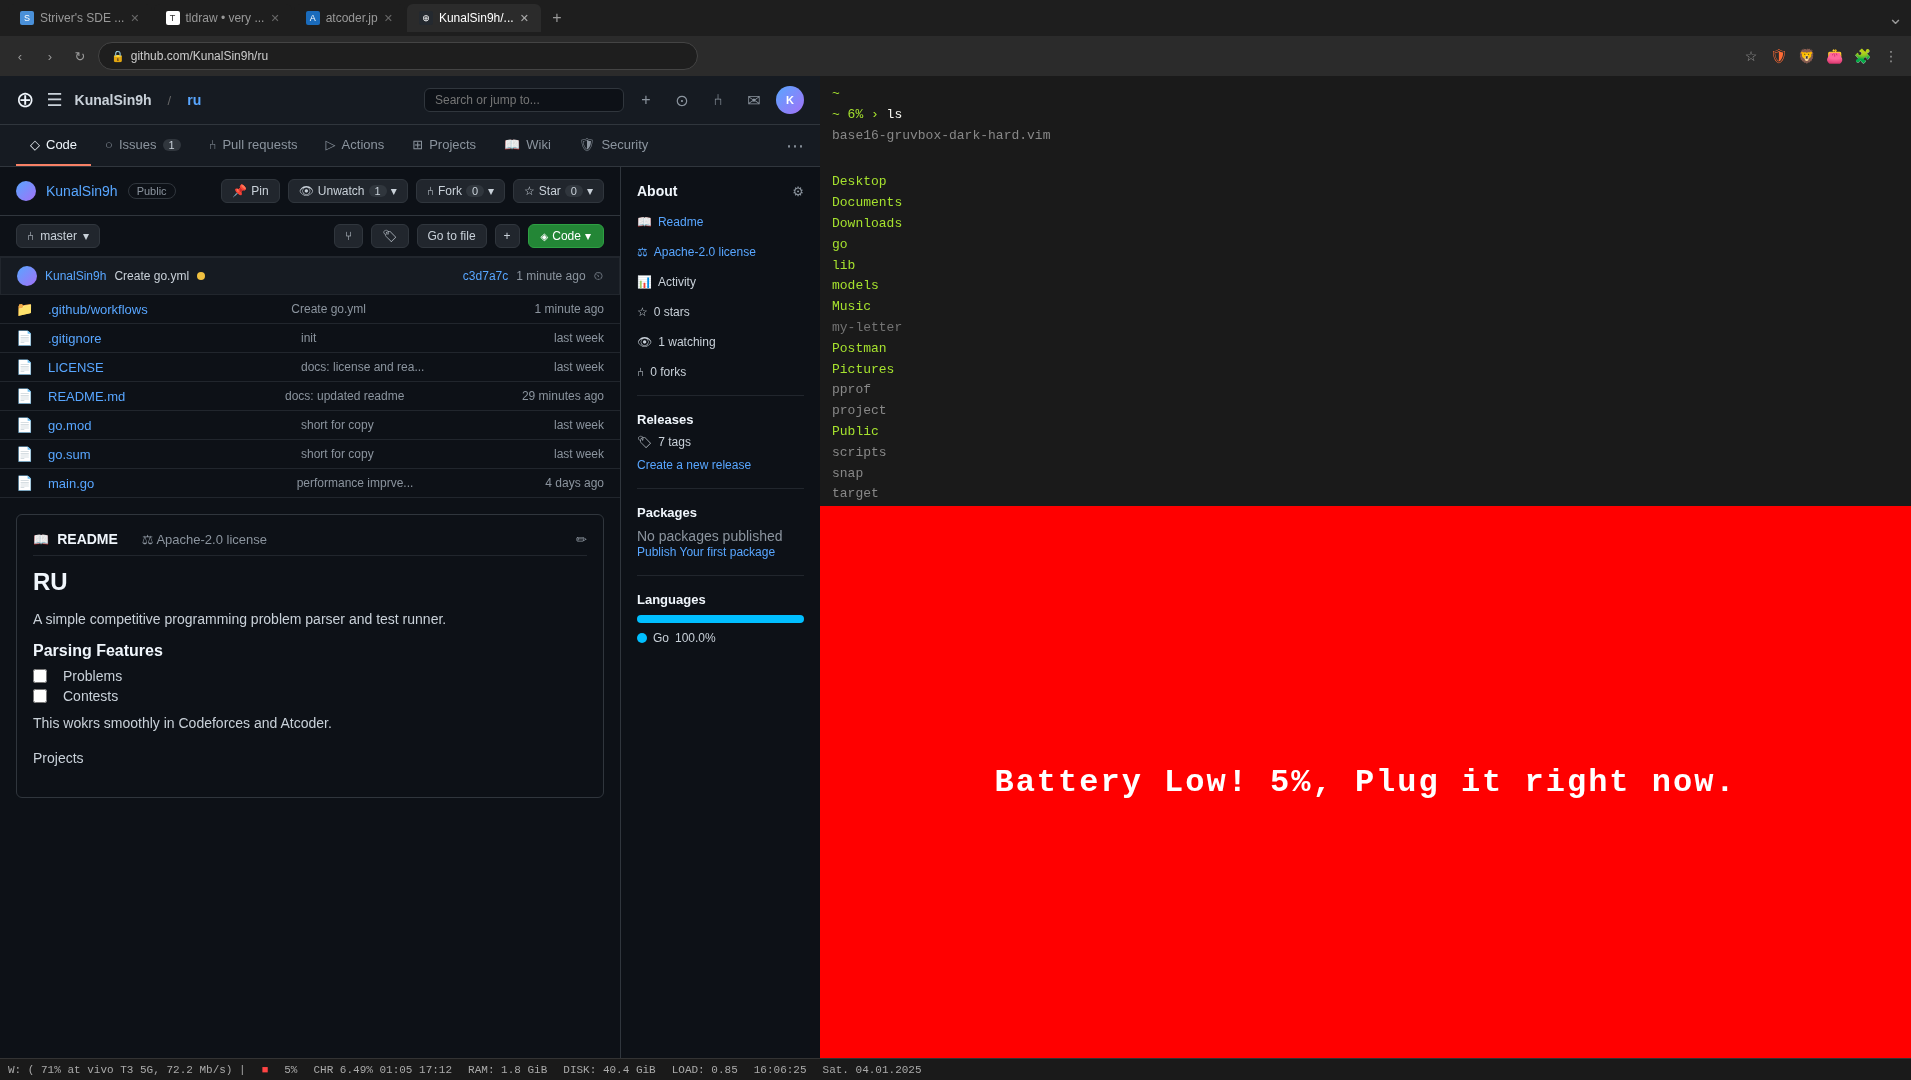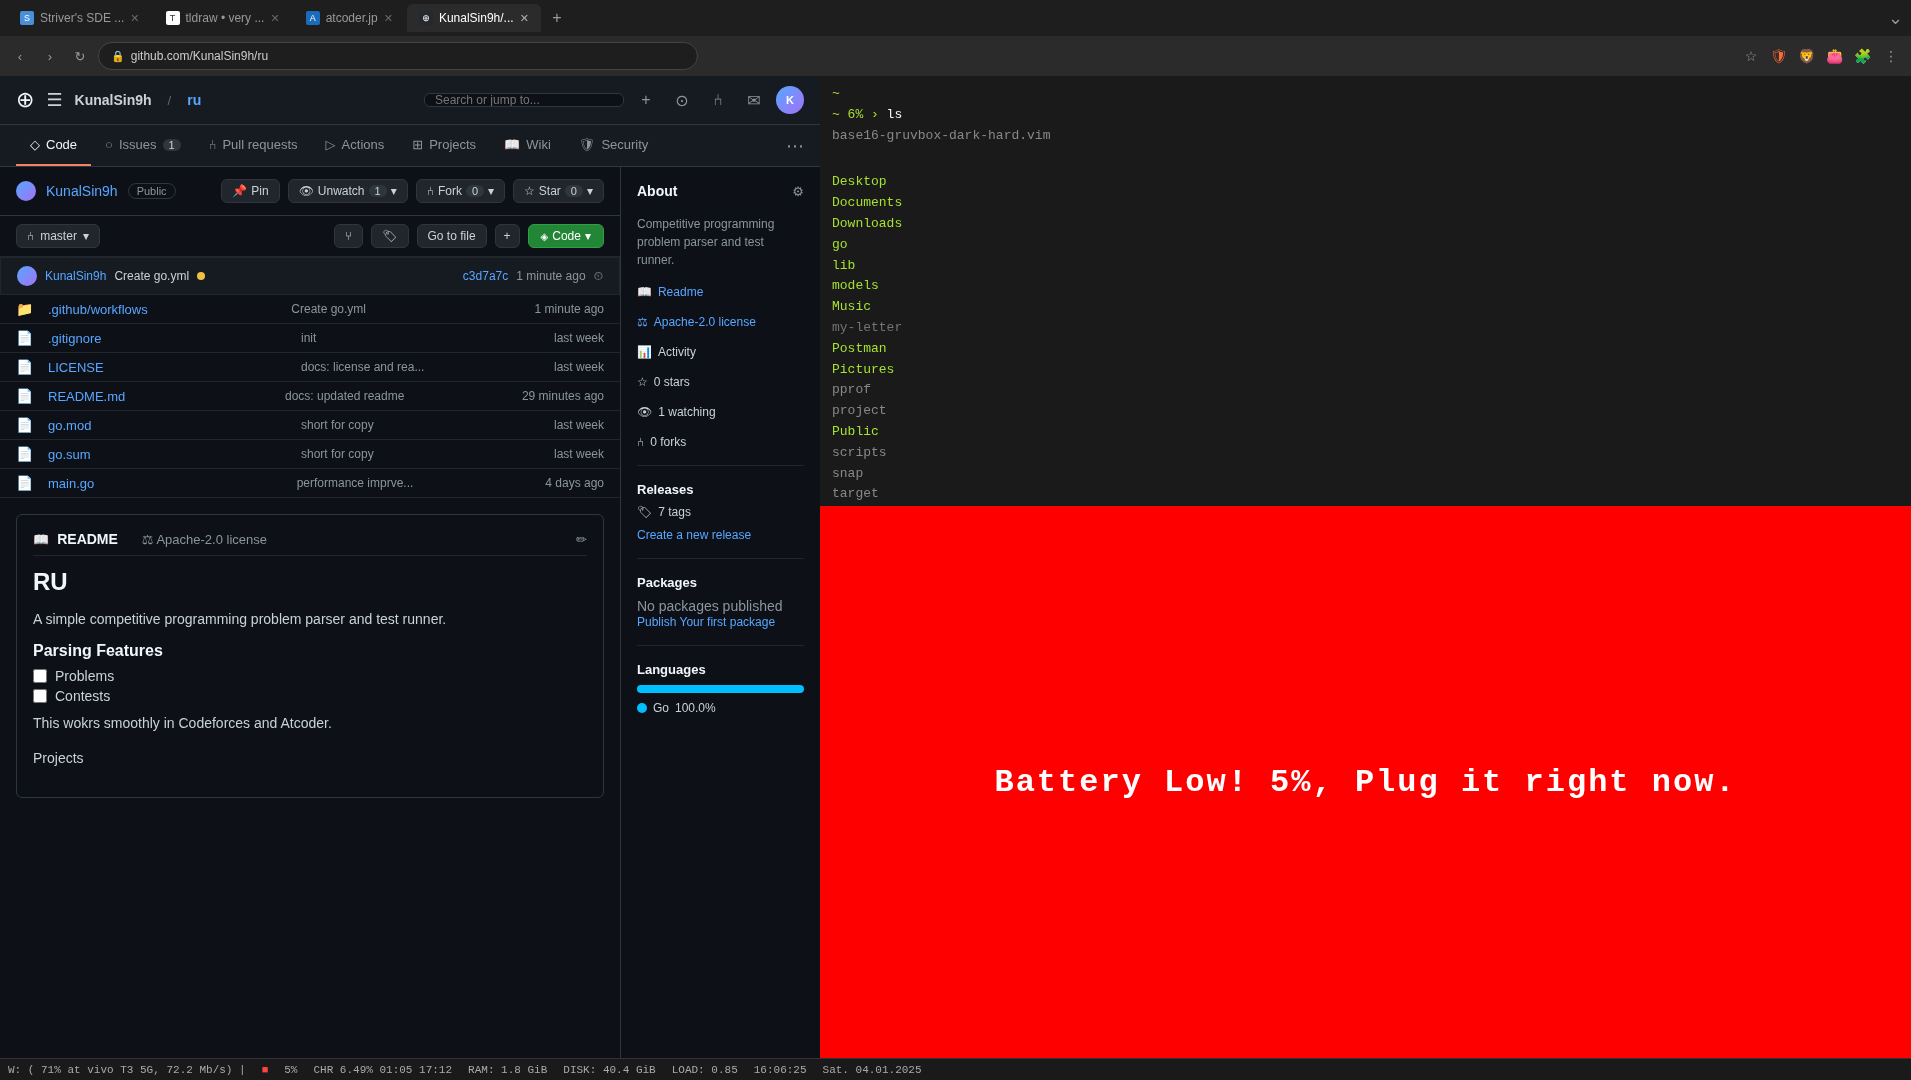--- a/index.html
+++ b/index.html
@@ -21,21 +21,21 @@
     .nav-icons { display: flex; align-items: center; gap: 4px; margin-left: auto; }
     .nav-icon { width: 24px; height: 24px; display: flex; align-items: center; justify-content: center; color: #999; cursor: pointer; font-size: 14px; }
 
     
     .gh-topnav { display: flex; align-items: center; background: #161b22; border-bottom: 1px solid #30363d; padding: 10px 16px; gap: 12px; flex-shrink: 0; }
     .gh-logo { color: #f0f6fc; font-size: 22px; }
     .gh-username { color: #c9d1d9; font-size: 14px; font-weight: 600; }
     .gh-slash { color: #666; margin: 0 4px; }
     .gh-reponame { color: #58a6ff; font-size: 14px; font-weight: 600; }
     .gh-topnav-right { margin-left: auto; display: flex; align-items: center; gap: 8px; }
-    .gh-search { background: #0d1117; border: 1px solid #30363d; border-radius: 6px; padding: 4px 10px; color: #0ea5e9; font-size: 12px; width: 200px; height: 14px; }
+    .gh-search { background: #0d1117; border: 1px solid #30363d; border-radius: 6px; padding: 4px 10px; color: #0ea5e9; font-size: 12px; width: 200px; height: 24px; }
     .gh-icon-btn { width: 28px; height: 28px; background: transparent; border: none; color: #8b949e; cursor: pointer; display: flex; align-items: center; justify-content: center; border-radius: 6px; font-size: 16px; }
     .gh-avatar { width: 28px; height: 28px; border-radius: 50%; background: linear-gradient(135deg, #58a6ff, #a371f7); display: flex; align-items: center; justify-content: center; color: white; font-size: 11px; font-weight: bold; }
 
     
     .repo-nav { display: flex; align-items: center; background: #161b22; border-bottom: 1px solid #30363d; padding: 0 16px; flex-shrink: 0; gap: 0; }
     .repo-nav-item { display: flex; align-items: center; gap: 6px; padding: 12px 14px; color: #8b949e; font-size: 13px; cursor: pointer; border-bottom: 2px solid transparent; }
     .repo-nav-item.active { color: #f0f6fc; border-bottom: 2px solid #f78166; }
     .nav-badge { background: #30363d; border-radius: 20px; padding: 0 6px; font-size: 11px; color: #c9d1d9; }
     .repo-nav-more { margin-left: auto; color: #8b949e; font-size: 18px; cursor: pointer; }
 
@@ -67,21 +67,21 @@
     .file-time { color: #8b949e; font-size: 12px; white-space: nowrap; }
 
     
     .readme-section { border: 1px solid #30363d; border-radius: 6px; margin: 16px; padding: 16px; }
     .readme-header { display: flex; align-items: center; gap: 8px; margin-bottom: 12px; padding-bottom: 8px; border-bottom: 1px solid #21262d; }
     .readme-title { color: #f0f6fc; font-size: 14px; font-weight: 600; }
     .readme-edit { margin-left: auto; color: #8b949e; cursor: pointer; }
     .readme-h1 { font-size: 24px; font-weight: 700; color: #f0f6fc; margin-bottom: 12px; }
     .readme-p { color: #c9d1d9; font-size: 14px; line-height: 1.6; margin-bottom: 12px; }
     .readme-h3 { font-size: 16px; font-weight: 600; color: #f0f6fc; margin-bottom: 8px; }
-    .checkbox-item { display: flex; align-items: center; gap: 8px; margin-bottom: 4px; color: #c9d1d9; font-size: 14px; }
+    .checkbox-item { display: flex; align-items: center; gap: 16px; margin-bottom: 4px; color: #c9d1d9; font-size: 14px; }
     .checkbox-item input { width: 14px; height: 14px; }
 
     
     .about-panel { width: 200px; flex-shrink: 0; padding: 16px; border-left: 1px solid #30363d; display: flex; flex-direction: column; gap: 16px; overflow-y: auto; }
     .about-title { font-size: 14px; font-weight: 600; color: #f0f6fc; }
     .about-desc { font-size: 12px; color: #8b949e; line-height: 1.5; }
     .about-link { font-size: 12px; color: #58a6ff; cursor: pointer; display: flex; align-items: center; gap: 6px; }
     .section-divider { border: none; border-top: 1px solid #21262d; }
     .releases-title { font-size: 13px; font-weight: 600; color: #f0f6fc; }
     .tags-row { display: flex; align-items: center; gap: 6px; font-size: 12px; color: #c9d1d9; }
@@ -368,21 +368,20 @@
           <p class="readme-p">Projects</p>
         </div>
 
       </div>
 
       <div class="about-panel scrollbar-hide">
         <div style="display:flex; align-items:center; justify-content:space-between;">
           <span class="about-title">About</span>
           <span style="color:#8b949e; cursor:pointer;">⚙</span>
         </div>
-        <p class="about-desc">Competitive programming problem parser and test runner.</p>
         <div class="about-link">
           <span>📖</span>
           <span>Readme</span>
         </div>
         <div class="about-link">
           <span>⚖</span>
           <span>Apache-2.0 license</span>
         </div>
         <div class="about-activity">
           <span>📊</span>

